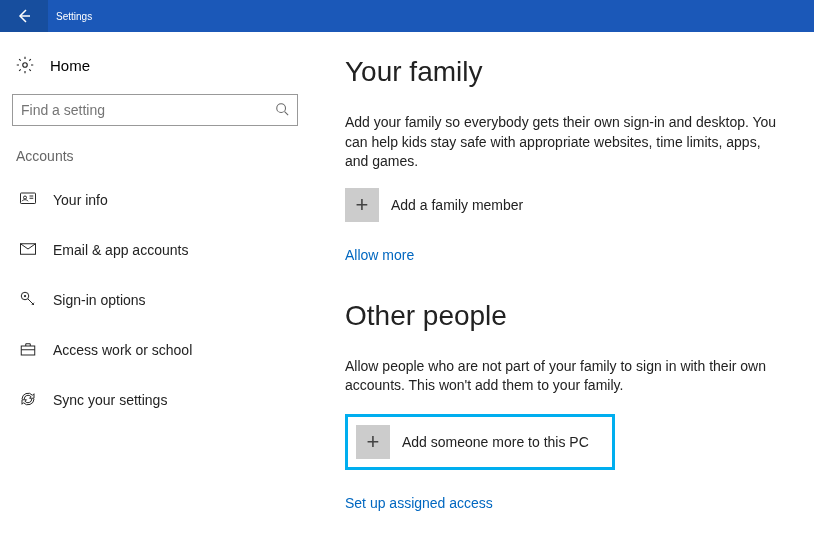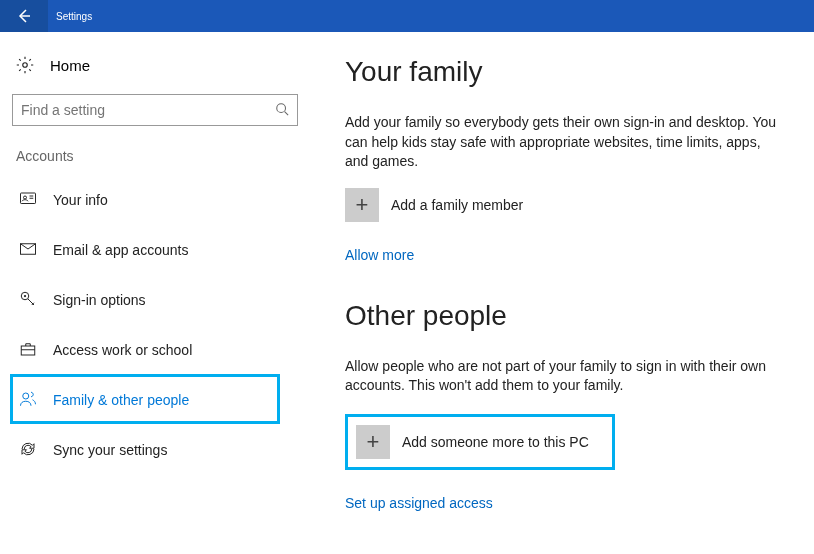--- a/index.html
+++ b/index.html
@@ -228,31 +228,20 @@
       <span class="icon">
         <svg width="18" height="18" viewBox="0 0 24 24" fill="none">
             <rect x="3" y="8" width="18" height="12" stroke="#222" stroke-width="1.3"></rect>
             <path d="M9 8V5h6v3" stroke="#222" stroke-width="1.3"></path>
             <line x1="3" y1="13" x2="21" y2="13" stroke="#222" stroke-width="1.3"></line>
           </svg>
       </span>
       <span>Access work or school</span>
     </div>
 
-    <div class="nav-item active highlight-box">
-      <span class="icon">
-        <svg width="18" height="18" viewBox="0 0 24 24" fill="none">
-            <circle cx="9" cy="8" r="4" stroke="#0078d7" stroke-width="1.3"></circle>
-            <path d="M2 21c0-4 3-6 7-6s7 2 7 6" stroke="#0078d7" stroke-width="1.3"></path>
-            <path d="M16 3c2 0 3 2 3 3s-1 3-3 3" stroke="#0078d7" stroke-width="1.3"></path>
-            <path d="M18 13c2 1 4 3 4 6" stroke="#0078d7" stroke-width="1.3"></path>
-          </svg>
-      </span>
-      <span>Family &amp; other people</span>
-    </div>
 
     <div class="nav-item">
       <span class="icon">
         <svg width="18" height="18" viewBox="0 0 24 24" fill="none">
             <path d="M4 12a8 8 0 0 1 14-5l2-2v6h-6l2-2a5 5 0 0 0-9 3" stroke="#222" stroke-width="1.3" fill="none"></path>
             <path d="M20 12a8 8 0 0 1-14 5l-2 2v-6h6l-2 2a5 5 0 0 0 9-3" stroke="#222" stroke-width="1.3" fill="none"></path>
           </svg>
       </span>
       <span>Sync your settings</span>
     </div>

